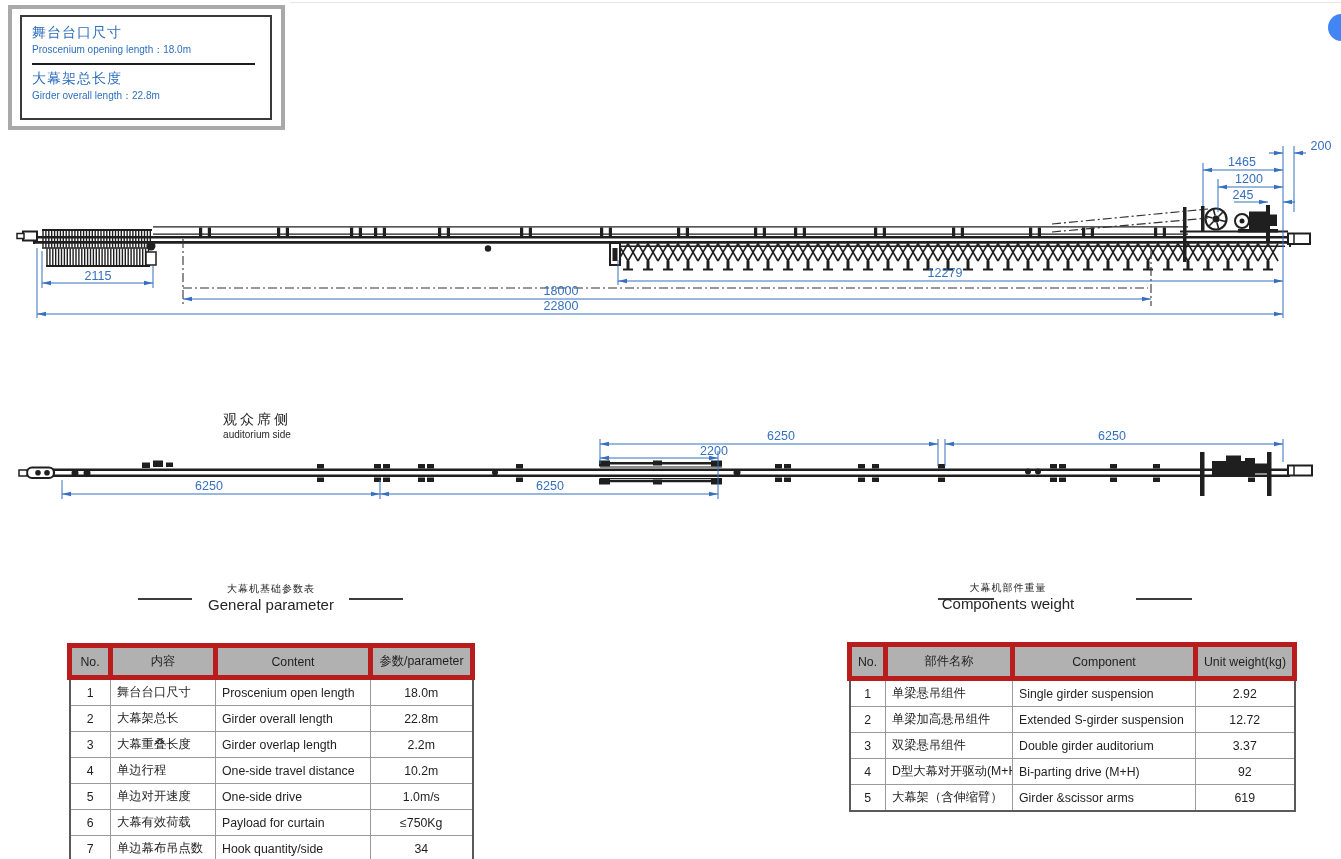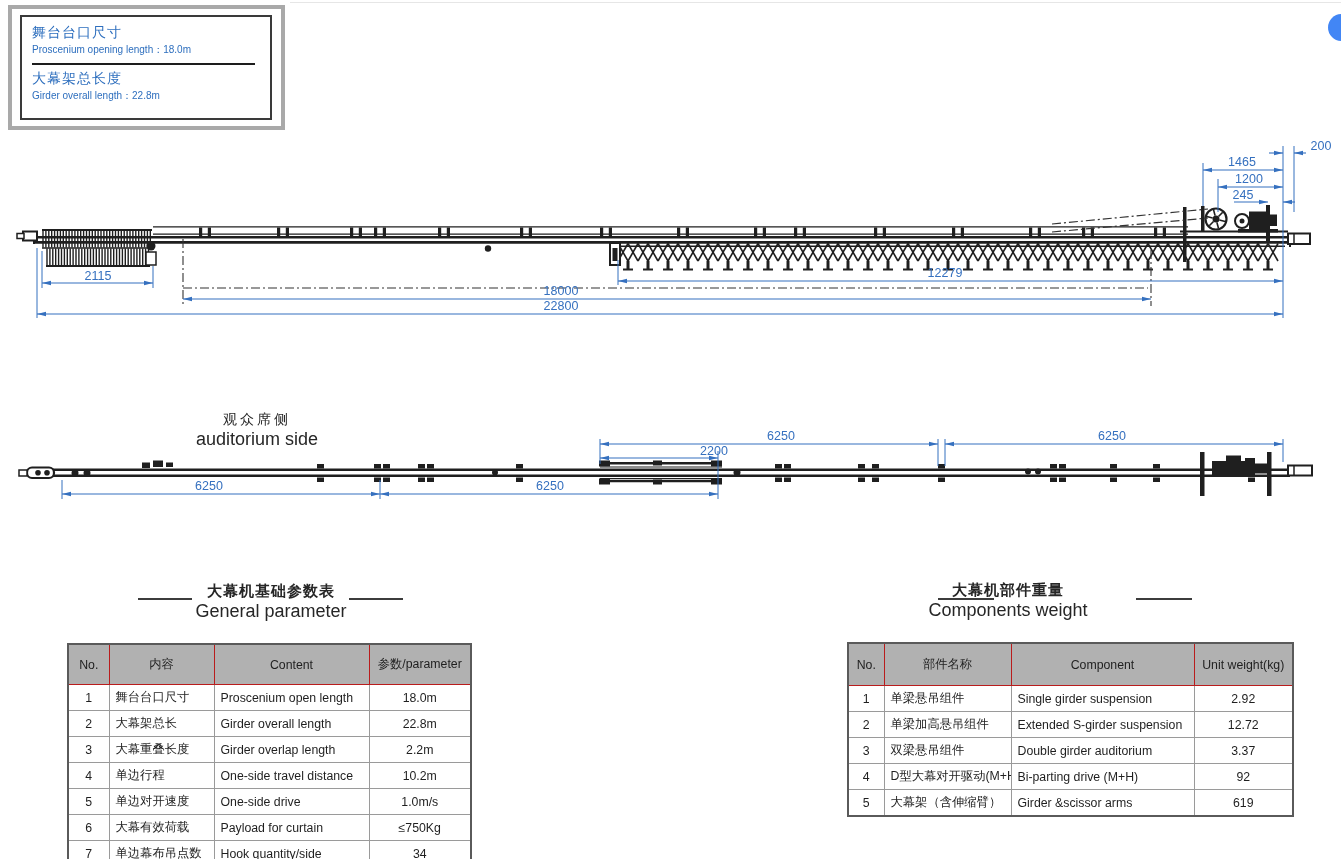--- a/index.html
+++ b/index.html
@@ -11,29 +11,29 @@
   .info-inner{position:absolute;left:8px;top:6px;right:9px;bottom:6px;border:2px solid #3a3a3a;
               padding:7px 8px 0 10px;box-sizing:border-box;}
   .info-zh{color:#2e6fbe;font-size:14px;line-height:17px;letter-spacing:1px;}
   .info-en{color:#2e6fbe;font-size:10px;line-height:17px;}
   .info-divider{border-top:2px solid #1d1d1d;margin:5px 0 5px 0;width:97%;}
   .top-line{left:290px;top:2px;width:1051px;height:1px;background:#e6e6e6;}
   .corner-dot{left:1328px;top:14px;width:27px;height:27px;border-radius:50%;background:#4286f5;}
   
   .side-label{width:170px;text-align:center;color:#262626;}
   .side-label .zh{font-size:14px;letter-spacing:3px;}
-  .side-label .en{font-size:18px;}
+  .side-label .en{font-size:10px;}
   
   .tbl-title{text-align:center;color:#262626;}
-  .tbl-title .zh{font-size:15px;letter-spacing:1px;font-weight:bold;}
-  .tbl-title .en{font-size:18px;}
+  .tbl-title .zh{font-size:10px;letter-spacing:1px;}
+  .tbl-title .en{font-size:15px;}
   .title-line{height:0;border-top:2px solid #3c3c3c;}
   
   table.spec{border-collapse:collapse;border:2px solid #5a5a5a;font-size:12.3px;color:#1f1f1f;table-layout:fixed;}
-  table.spec th{background:#b1b1b1;font-weight:normal;border:1px solid #b91c1c;padding:8px 4px;}
+  table.spec th{background:#b1b1b1;font-weight:normal;border:5px solid #b91c1c;padding:2px 4px;}
   table.spec td{border:1px solid #9a9a9a;background:#fff;padding:0 6px;overflow:hidden;white-space:nowrap;}
   #tbl-general th{height:23px;} #tbl-general td{height:25px;}
   #tbl-components th{height:25px;} #tbl-components td{height:25px;}
   td.c,th{text-align:center;} td.l{text-align:left;}
   svg text{font-family:"Liberation Sans","DejaVu Sans",sans-serif;}
 </style>
 </head>
 <body>
 
 <div class="page">

